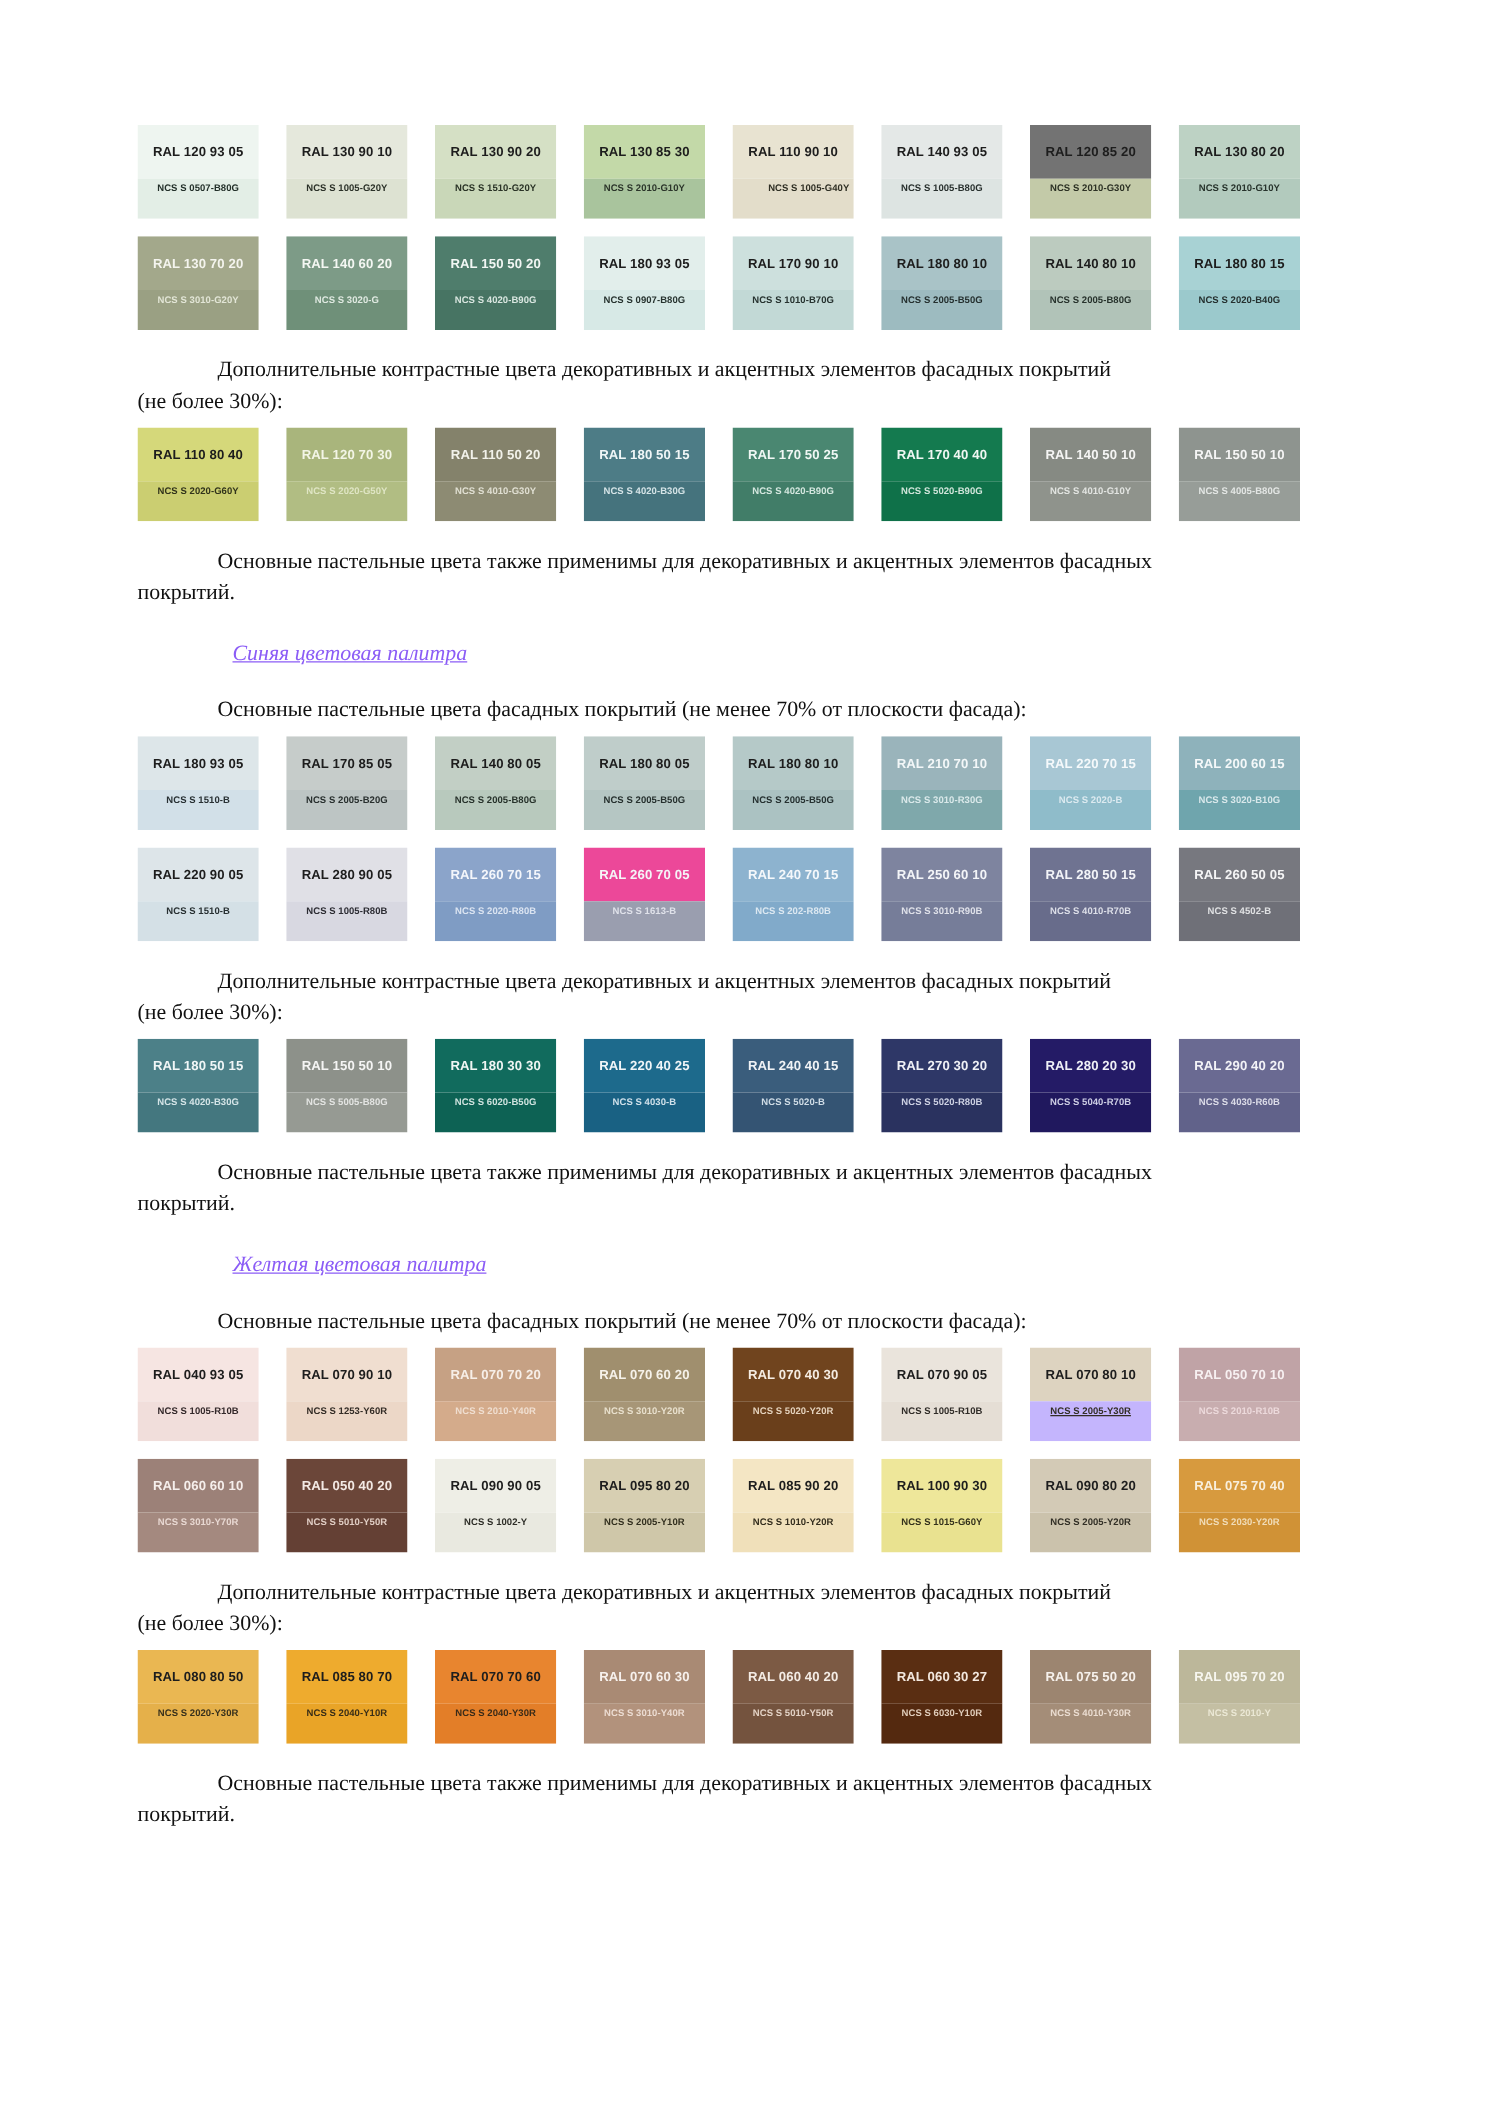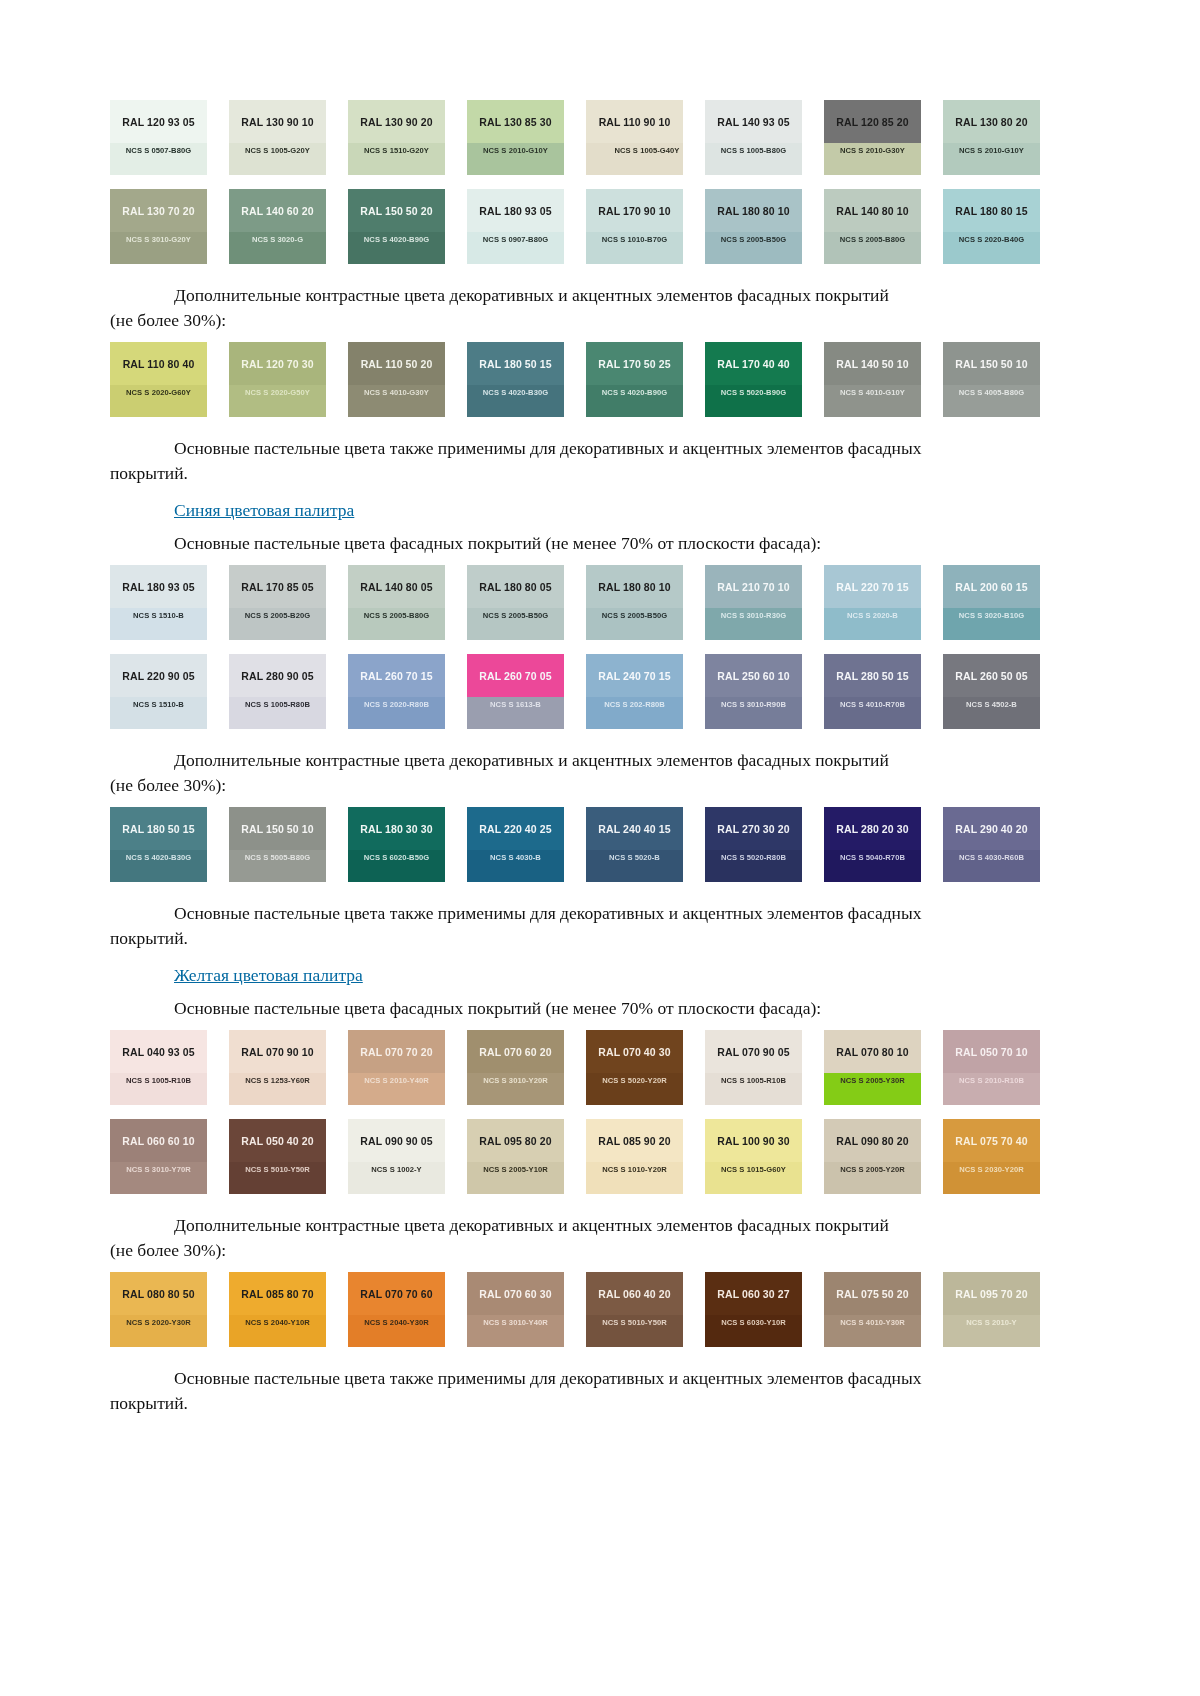--- a/index.html
+++ b/index.html
@@ -16,24 +16,25 @@
     font-size:17.5px;line-height:25px;text-align:justify;
     text-indent:64px;margin:0;padding:0;
     font-family:"Liberation Serif","DejaVu Serif",serif;
     color:#111;
   }
   .gap-a{height:19px;}
   .gap-b{height:12px;}
   .gap-c{height:9px;}
 
   .heading{
-    font-size:17.5px;line-height:24px;margin:0;
+    font-size:17.5px;line-height:24px;margin:12px;
     text-indent:64px;
     font-family:"Liberation Serif","DejaVu Serif",serif;
-    color:#0369a1;
+    color:#8b5cf6;
+    font-style:italic;
   }
   .heading span{text-decoration:underline;}
 
   
   .grid{
     display:grid;
     grid-template-columns:repeat(8,97px);
     column-gap:22px;
     width:960px;
   }
@@ -324,21 +325,21 @@
         <div class="swatch">
           <div class="sw-top" style="background: rgb(112, 68, 30); color: rgb(245, 236, 226);">RAL 070 40 30</div>
           <div class="sw-bot" style="background: rgb(106, 63, 27); color: rgb(228, 210, 189);">NCS S 5020-Y20R</div>
         </div>
         <div class="swatch">
           <div class="sw-top" style="background: rgb(234, 228, 220); color: rgb(29, 29, 29);">RAL 070 90 05</div>
           <div class="sw-bot" style="background: rgb(229, 222, 213); color: rgb(48, 44, 40);">NCS S 1005-R10B</div>
         </div>
         <div class="swatch">
           <div class="sw-top" style="background: rgb(221, 211, 192); color: rgb(29, 29, 29);">RAL 070 80 10</div>
-          <div class="sw-bot" style="background: #84cc16; color: rgb(51, 47, 38);">NCS S 2005-Y30R</div>
+          <div class="sw-bot" style="background: #c4b5fd; color: rgb(51, 47, 38); text-decoration: underline;">NCS S 2005-Y30R</div>
         </div>
         <div class="swatch">
           <div class="sw-top" style="background: rgb(192, 163, 166); color: rgb(247, 240, 241);">RAL 050 70 10</div>
           <div class="sw-bot" style="background: rgb(200, 173, 175); color: rgb(236, 217, 219);">NCS S 2010-R10B</div>
         </div>
       </div>
     <div class="row-gap"></div>
     <div class="grid">
         <div class="swatch">
           <div class="sw-top" style="background: rgb(156, 129, 120); color: rgb(246, 239, 236);">RAL 060 60 10</div>

